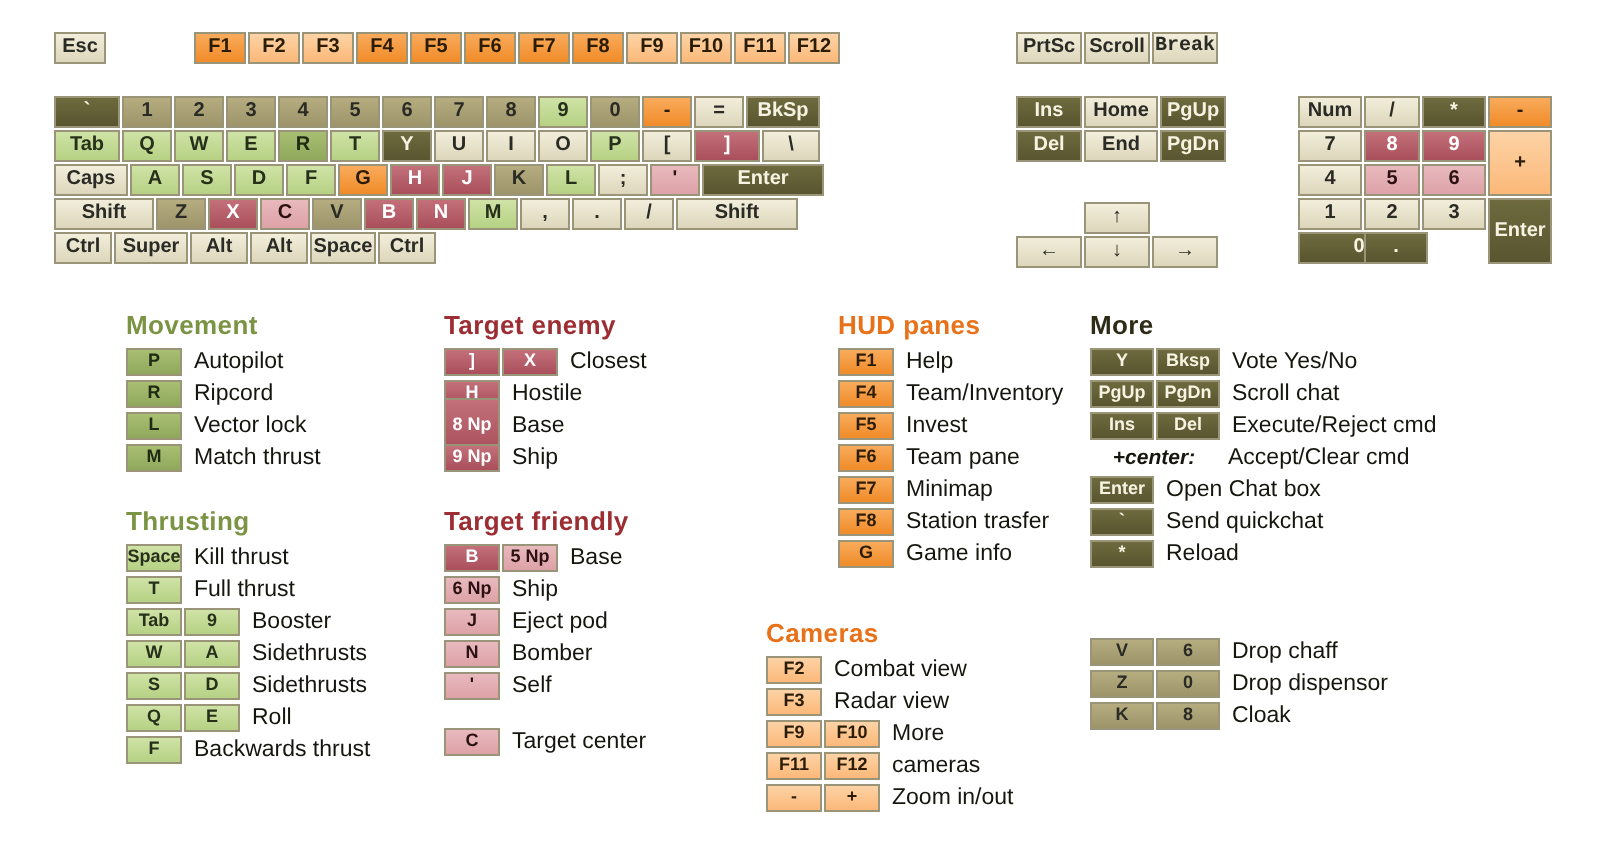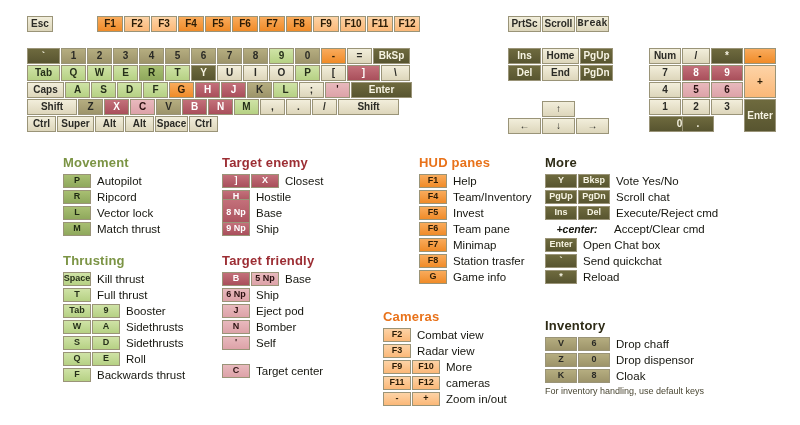--- a/index.html
+++ b/index.html
@@ -393,32 +393,30 @@
       <div class="lrow">
         <div class="key k-oliveD" style="width: 32px; height: 14px;">`</div>
         <span class="ldesc">Send quickchat</span>
       </div>
       <div class="lrow">
         <div class="key k-oliveD" style="width: 32px; height: 14px;">*</div>
         <span class="ldesc">Reload</span>
       </div>
     </div>
   <div class="legend" id="sec-inventory" style="left:545px;top:318px;">
-      <h3 class="h-dark">Inventory</h3>
       <div class="lrow">
         <div class="key k-olive" style="width: 32px; height: 14px;">V</div>
         <div class="key k-olive" style="width: 32px; height: 14px;">6</div>
         <span class="ldesc">Drop chaff</span>
       </div>
       <div class="lrow">
         <div class="key k-olive" style="width: 32px; height: 14px;">Z</div>
         <div class="key k-olive" style="width: 32px; height: 14px;">0</div>
         <span class="ldesc">Drop dispensor</span>
       </div>
       <div class="lrow">
         <div class="key k-olive" style="width: 32px; height: 14px;">K</div>
         <div class="key k-olive" style="width: 32px; height: 14px;">8</div>
         <span class="ldesc">Cloak</span>
       </div>
-      <div class="lnote">For inventory handling, use default keys</div>
     </div>
 
 </div>
 
 </body></html>

